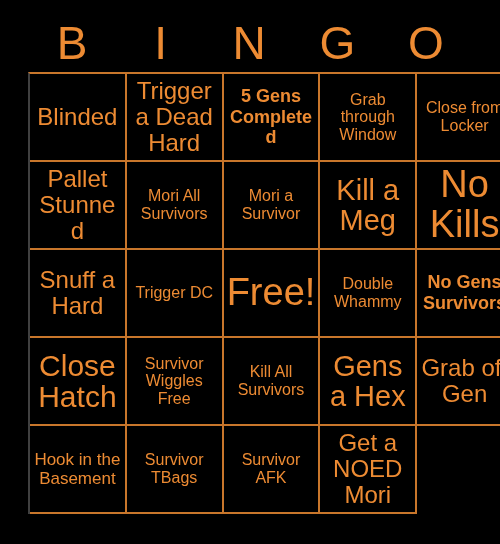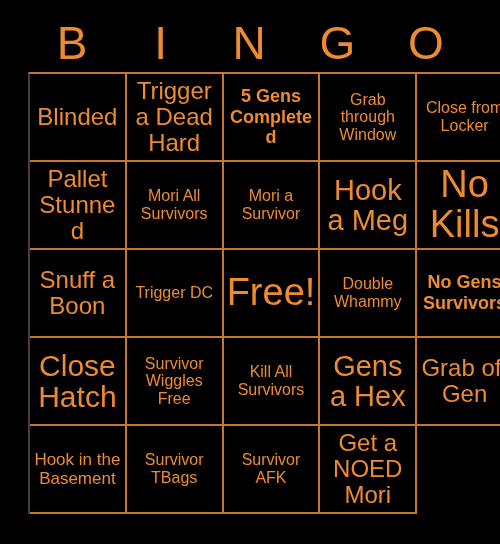--- a/index.html
+++ b/index.html
@@ -123,27 +123,27 @@
       <div class="bingo-cell">
         <span class="cell-text fs-lg">Pallet Stunned</span>
       </div>
       <div class="bingo-cell">
         <span class="cell-text fs-md">Mori All Survivors</span>
       </div>
       <div class="bingo-cell">
         <span class="cell-text fs-md">Mori a Survivor</span>
       </div>
       <div class="bingo-cell">
-        <span class="cell-text fs-xl">Hook a Meg</span>
+        <span class="cell-text fs-xl">Kill a Meg</span>
       </div>
       <div class="bingo-cell">
         <span class="cell-text fs-xxl">No Kills</span>
       </div>
       <div class="bingo-cell">
-        <span class="cell-text fs-lg">Snuff a Boon</span>
+        <span class="cell-text fs-lg">Snuff a Hard</span>
       </div>
       <div class="bingo-cell">
         <span class="cell-text fs-md">Trigger DC</span>
       </div>
       <div class="bingo-cell">
         <span class="cell-text fs-xxl">Free!</span>
       </div>
       <div class="bingo-cell">
         <span class="cell-text fs-md">Double Whammy</span>
       </div>

